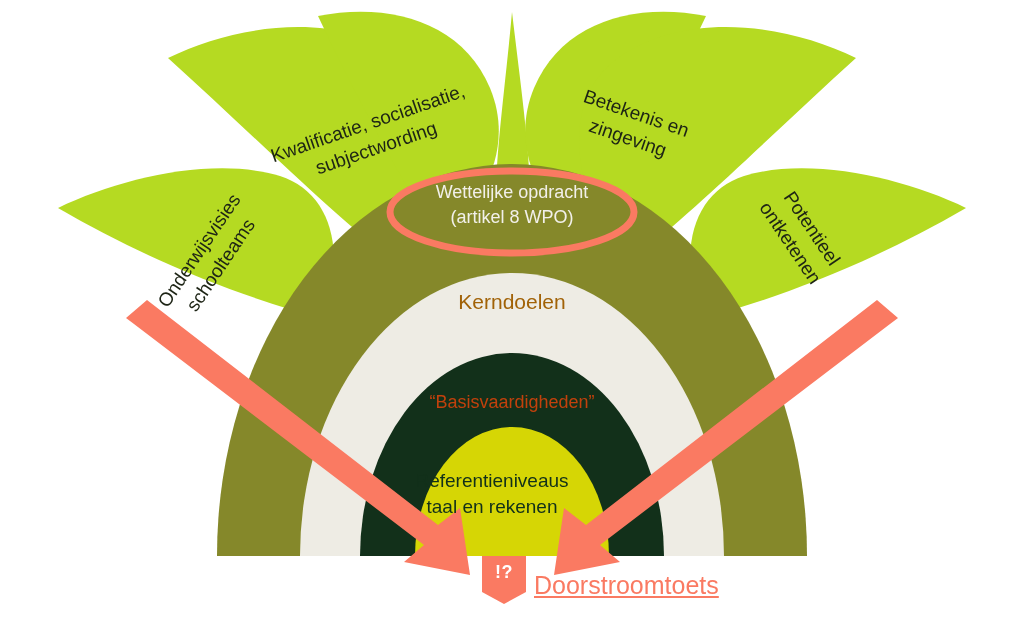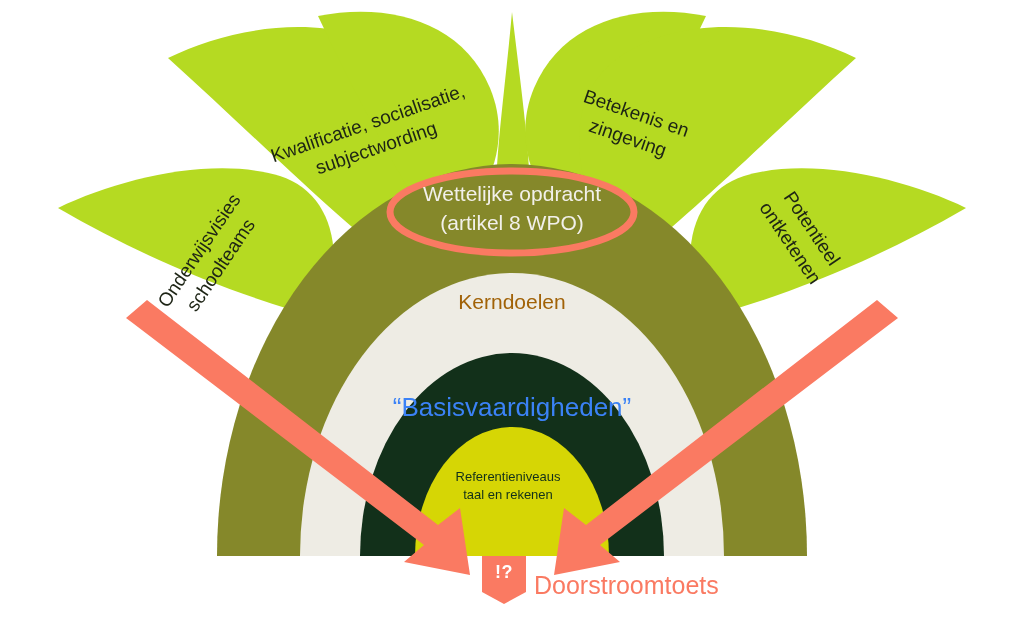--- a/index.html
+++ b/index.html
@@ -32,43 +32,43 @@
     position: absolute;
     text-align: center;
     line-height: 1.38;
     white-space: pre-line;
     pointer-events: none;
   }
   #lbl-wettelijke {
     left: 352px;
     top: 180px;
     width: 320px;
-    font-size: 21px;
+    font-size: 18px;
     color: #f2f0ea;
     text-align: center;
   }
   #lbl-kerndoelen {
     left: 392px;
     top: 288px;
     width: 240px;
     font-size: 21px;
     color: #a16207;
   }
   #lbl-basis {
     left: 382px;
     top: 390px;
     width: 260px;
-    font-size: 26px;
-    color: #3b82f6;
+    font-size: 18px;
+    color: #c2410c;
   }
   #lbl-referentie {
-    left: 388px;
+    left: 372px;
     top: 468px;
     width: 240px;
-    font-size: 13px;
+    font-size: 19px;
     color: #12301a;
   }
   .leaf-label {
     position: absolute;
     color: #1d2415;
     font-size: 19px;
     line-height: 1.36;
     white-space: pre-line;
     text-align: center;
     pointer-events: none;
@@ -126,20 +126,21 @@
     color: #ffffff;
     letter-spacing: 0.5px;
   }
   #doorstroom-label {
     position: absolute;
     left: 534px;
     top: 571px;
     font-size: 25px;
     color: #fa7a62;
     white-space: nowrap;
+    text-decoration: underline;
   }
 </style>
 </head>
 <body>
 
 <div id="stage">
 
   <svg class="layer" id="leaf-layer" viewBox="0 0 1024 632">
     <g>
 

